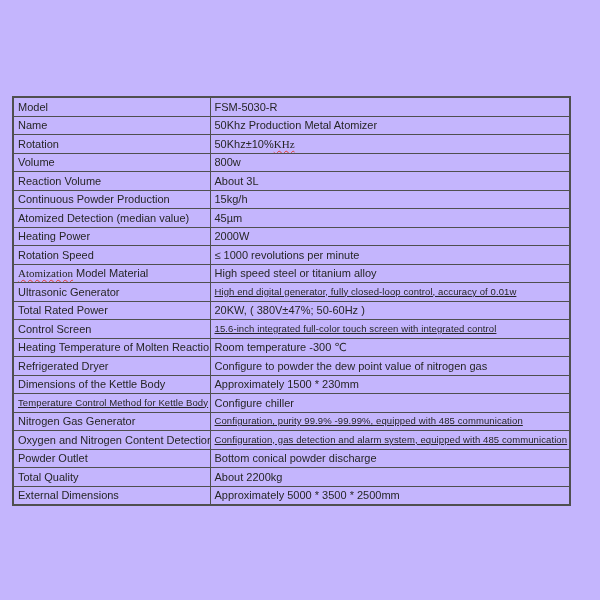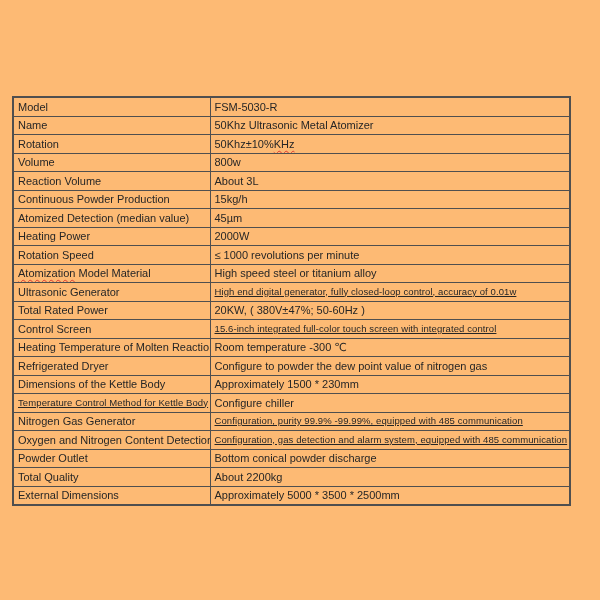--- a/index.html
+++ b/index.html
@@ -7,21 +7,21 @@
     padding:0;
     width:600px;
     height:600px;
     background:#ffffff;
     font-family:"Liberation Sans","DejaVu Sans",sans-serif;
   }
   .page{
     position:relative;
     width:600px;
     height:600px;
-    background:#fdba74;
+    background:#c4b5fd;
     overflow:hidden;
   }
   table.spec-table{
     position:absolute;
     left:12px;
     top:96px;
     width:557px;
     border-collapse:collapse;
     table-layout:fixed;
     font-size:11px;
@@ -41,40 +41,41 @@
   }
   td.small{
     font-size:9.5px;
     letter-spacing:0.1px;
     text-decoration:underline;
   }
   .misspell{
     text-decoration:underline wavy #e03a2f;
     text-decoration-thickness:1px;
     text-underline-offset:2px;
+    font-family:Liberation Serif, serif;
     -webkit-text-decoration:underline wavy #e03a2f;
   }
 </style>
 </head>
 <body>
 
 <div class="page">
   <table class="spec-table">
     <colgroup>
       <col class="c1">
       <col class="c2">
     </colgroup>
     <tbody>
         <tr>
           <td class="label-cell"><span>Model</span></td>
           <td class="value-cell"><span>FSM-5030-R</span></td>
         </tr>
         <tr>
           <td class="label-cell"><span>Name</span></td>
-          <td class="value-cell"><span>50Khz Ultrasonic Metal Atomizer</span></td>
+          <td class="value-cell"><span>50Khz Production Metal Atomizer</span></td>
         </tr>
         <tr>
           <td class="label-cell"><span>Rotation</span></td>
           <td class="value-cell"><span>50Khz±10%</span><span class="misspell">KHz</span></td>
         </tr>
         <tr>
           <td class="label-cell"><span>Volume</span></td>
           <td class="value-cell"><span>800w</span></td>
         </tr>
         <tr>

